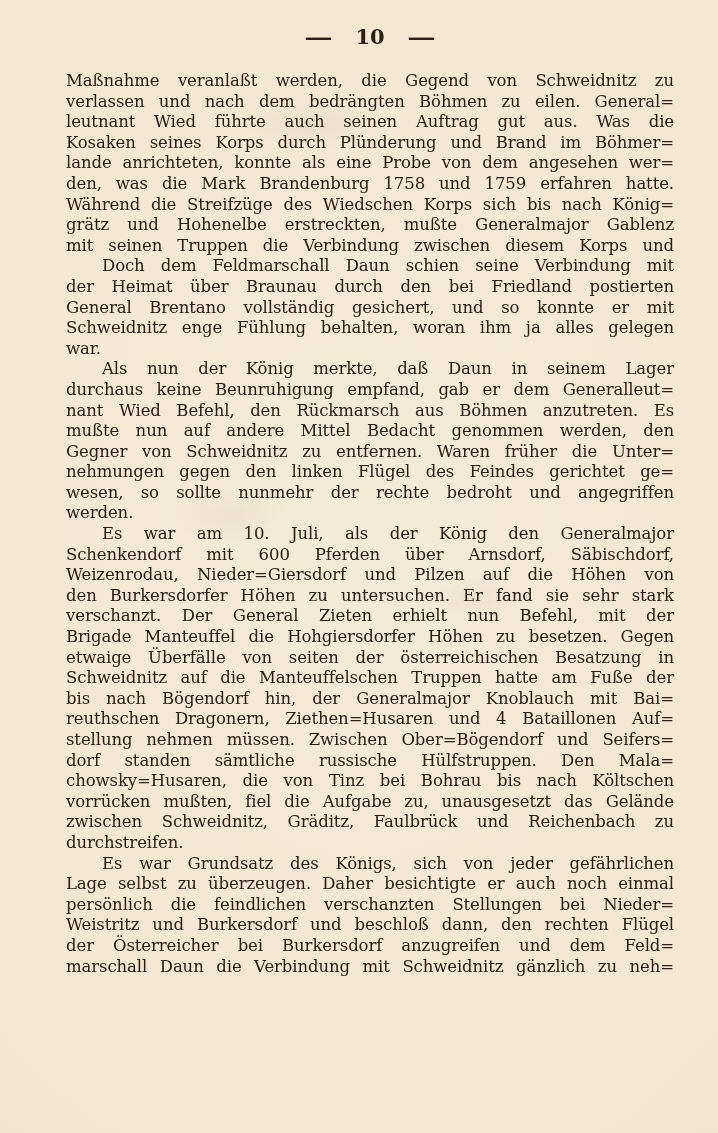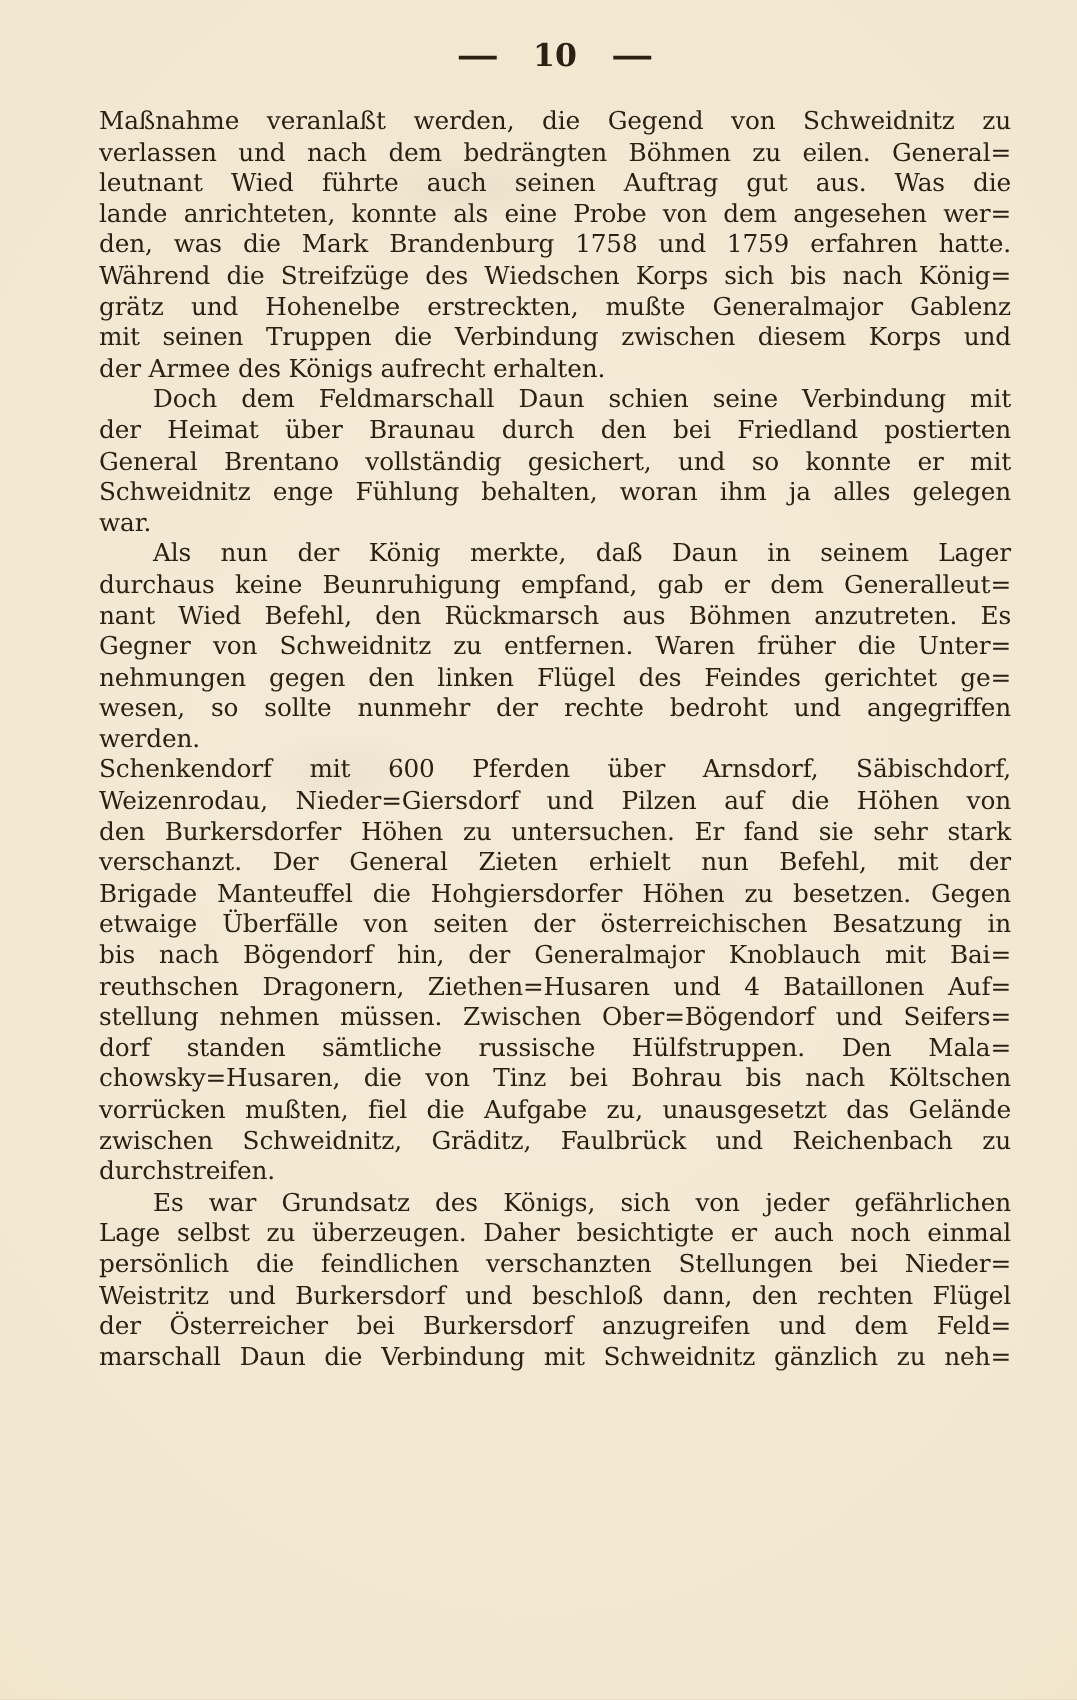--- a/index.html
+++ b/index.html
@@ -89,50 +89,53 @@
     <span class="dash">—</span>
     <span class="page-number">10</span>
     <span class="dash">—</span>
   </div>
 
   <div class="text-block">
       <div class="paragraph">
         <div class="line">Maßnahme veranlaßt werden, die Gegend von Schweidnitz zu</div>
         <div class="line">verlassen und nach dem bedrängten Böhmen zu eilen. General=</div>
         <div class="line">leutnant Wied führte auch seinen Auftrag gut aus. Was die</div>
+        <div class="line">Kosaken seines Korps durch Plünderung und Brand im Böhmer=</div>
         <div class="line">lande anrichteten, konnte als eine Probe von dem angesehen wer=</div>
         <div class="line">den, was die Mark Brandenburg 1758 und 1759 erfahren hatte.</div>
         <div class="line">Während die Streifzüge des Wiedschen Korps sich bis nach König=</div>
         <div class="line">grätz und Hohenelbe erstreckten, mußte Generalmajor Gablenz</div>
         <div class="line">mit seinen Truppen die Verbindung zwischen diesem Korps und</div>
-        <div class="line para-end">der Armee des Königs aufrecht erhalten.</div>
       </div>
       <div class="paragraph">
         <div class="line indent">Doch dem Feldmarschall Daun schien seine Verbindung mit</div>
         <div class="line">der Heimat über Braunau durch den bei Friedland postierten</div>
         <div class="line">General Brentano vollständig gesichert, und so konnte er mit</div>
         <div class="line">Schweidnitz enge Fühlung behalten, woran ihm ja alles gelegen</div>
         <div class="line para-end">war.</div>
       </div>
       <div class="paragraph">
         <div class="line indent">Als nun der König merkte, daß Daun in seinem Lager</div>
         <div class="line">durchaus keine Beunruhigung empfand, gab er dem Generalleut=</div>
         <div class="line">nant Wied Befehl, den Rückmarsch aus Böhmen anzutreten. Es</div>
+        <div class="line">mußte nun auf andere Mittel Bedacht genommen werden, den</div>
         <div class="line">Gegner von Schweidnitz zu entfernen. Waren früher die Unter=</div>
         <div class="line">nehmungen gegen den linken Flügel des Feindes gerichtet ge=</div>
         <div class="line">wesen, so sollte nunmehr der rechte bedroht und angegriffen</div>
         <div class="line para-end">werden.</div>
       </div>
       <div class="paragraph">
+        <div class="line indent">Es war am 10. Juli, als der König den Generalmajor</div>
         <div class="line">Schenkendorf mit 600 Pferden über Arnsdorf, Säbischdorf,</div>
         <div class="line">Weizenrodau, Nieder=Giersdorf und Pilzen auf die Höhen von</div>
         <div class="line">den Burkersdorfer Höhen zu untersuchen. Er fand sie sehr stark</div>
         <div class="line">verschanzt. Der General Zieten erhielt nun Befehl, mit der</div>
         <div class="line">Brigade Manteuffel die Hohgiersdorfer Höhen zu besetzen. Gegen</div>
         <div class="line">etwaige Überfälle von seiten der österreichischen Besatzung in</div>
+        <div class="line">Schweidnitz auf die Manteuffelschen Truppen hatte am Fuße der</div>
         <div class="line">bis nach Bögendorf hin, der Generalmajor Knoblauch mit Bai=</div>
         <div class="line">reuthschen Dragonern, Ziethen=Husaren und 4 Bataillonen Auf=</div>
         <div class="line">stellung nehmen müssen. Zwischen Ober=Bögendorf und Seifers=</div>
         <div class="line">dorf standen sämtliche russische Hülfstruppen. Den Mala=</div>
         <div class="line">chowsky=Husaren, die von Tinz bei Bohrau bis nach Költschen</div>
         <div class="line">vorrücken mußten, fiel die Aufgabe zu, unausgesetzt das Gelände</div>
         <div class="line">zwischen Schweidnitz, Gräditz, Faulbrück und Reichenbach zu</div>
         <div class="line para-end">durchstreifen.</div>
       </div>
       <div class="paragraph">

